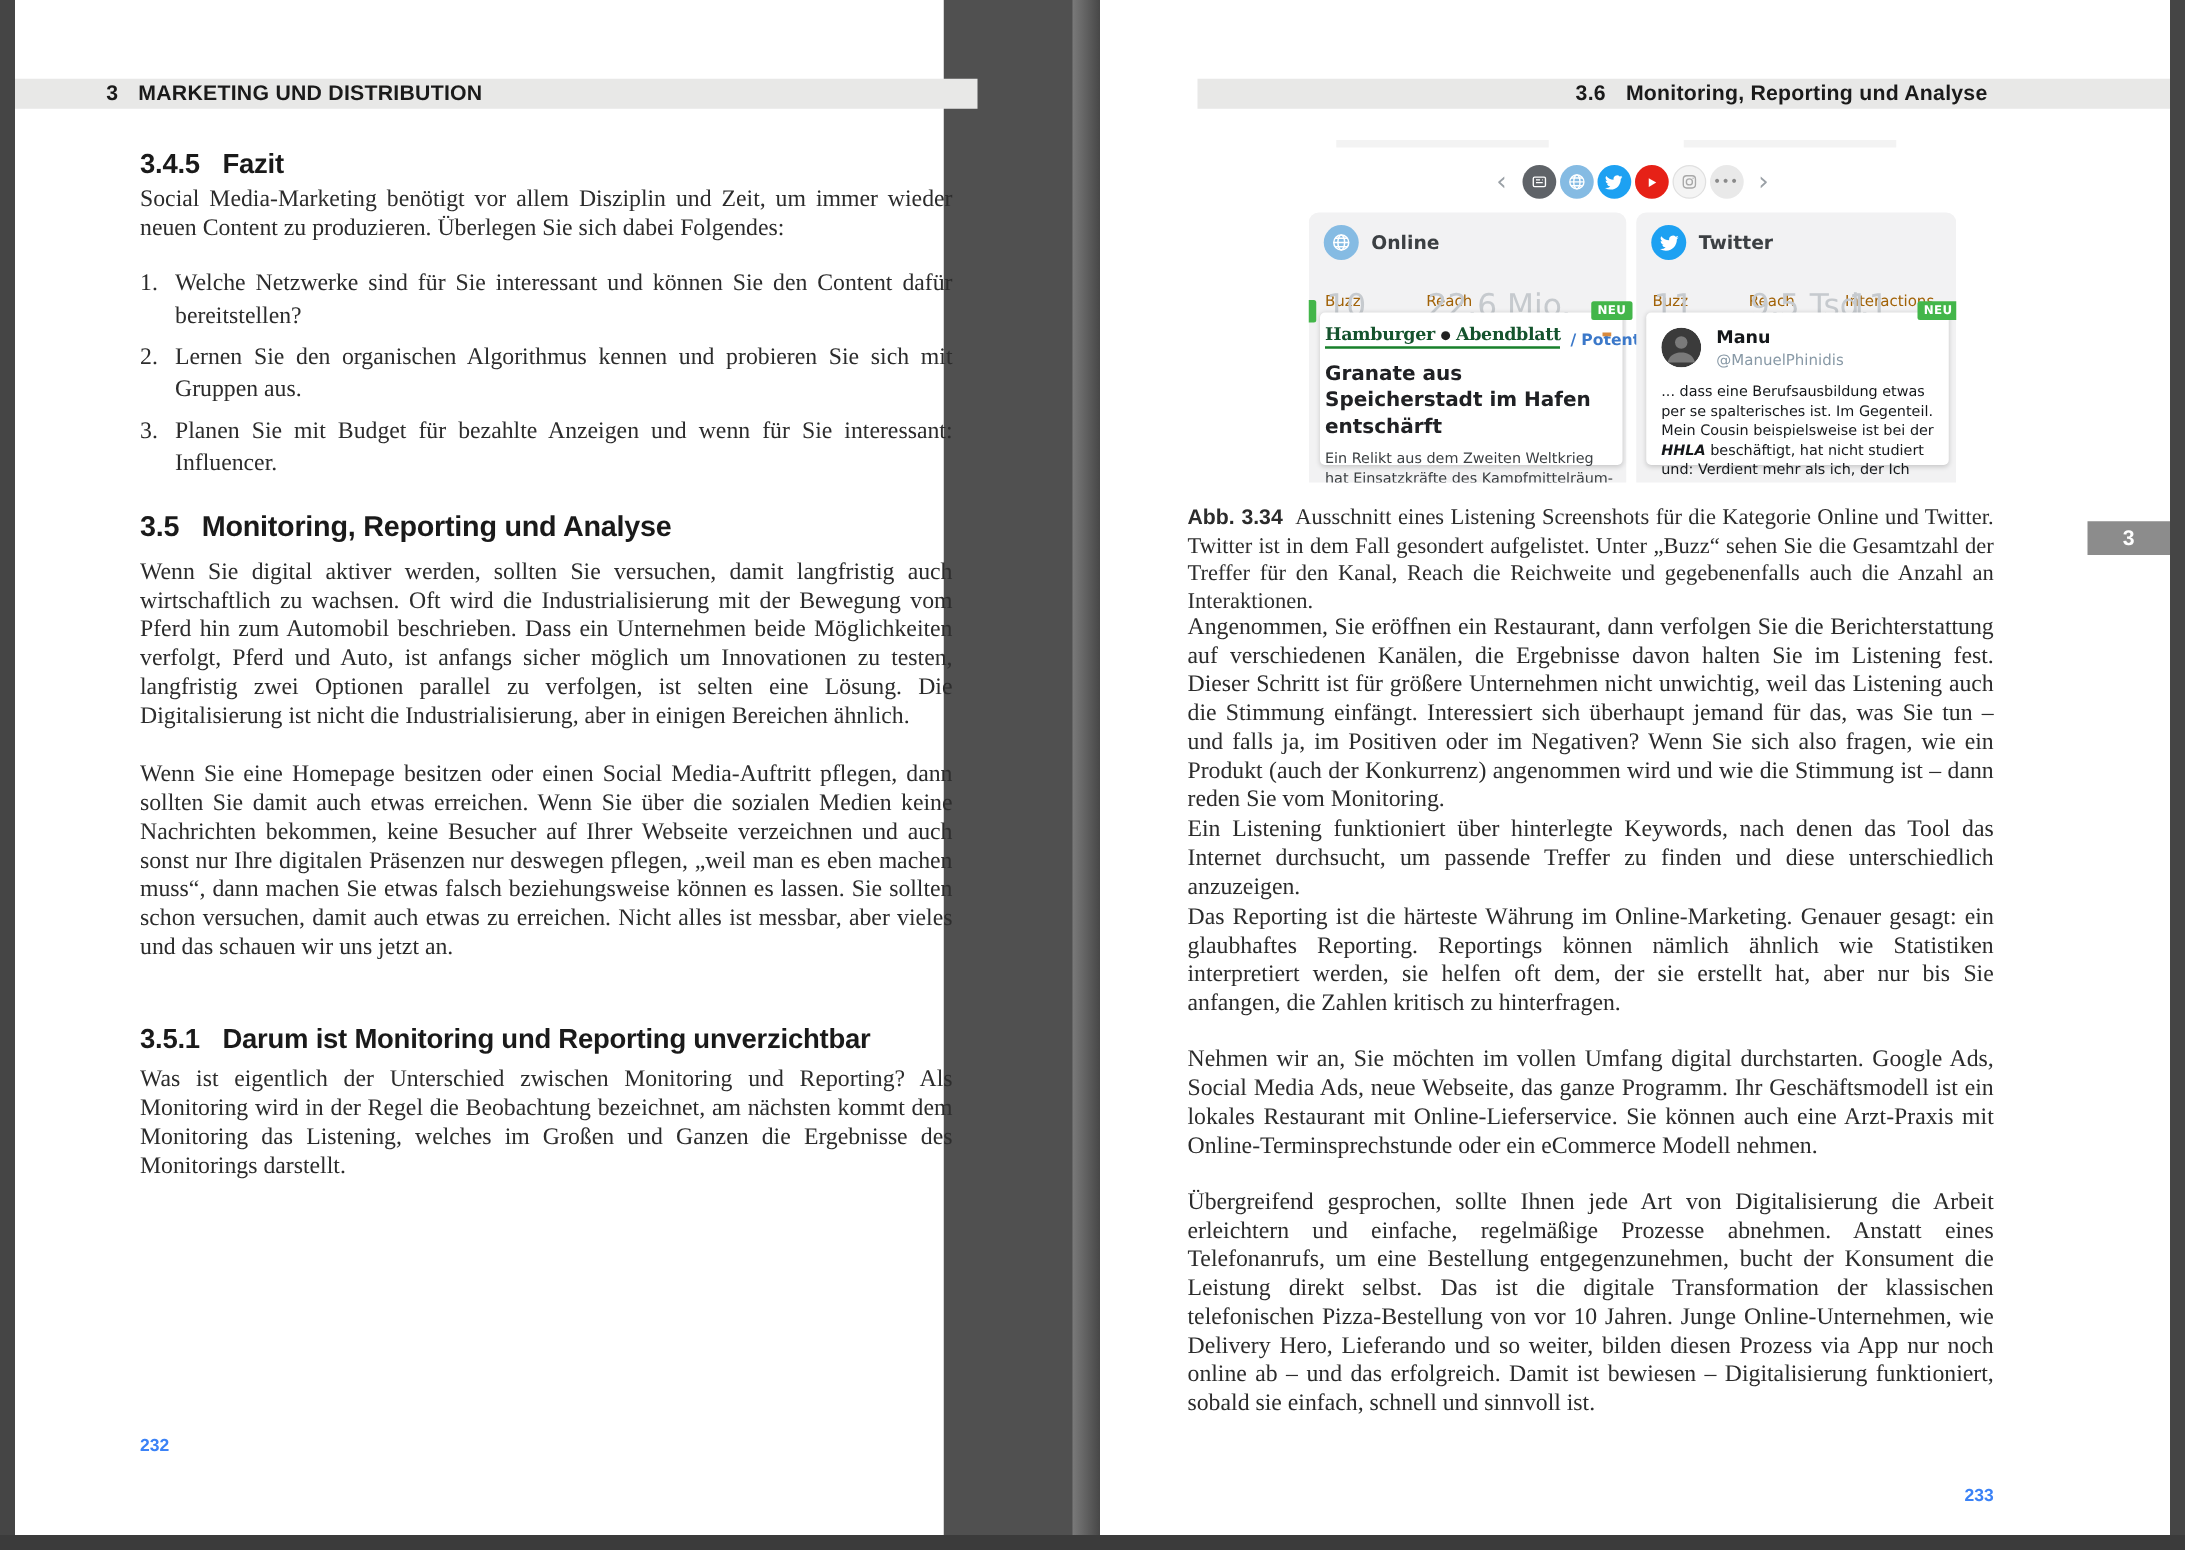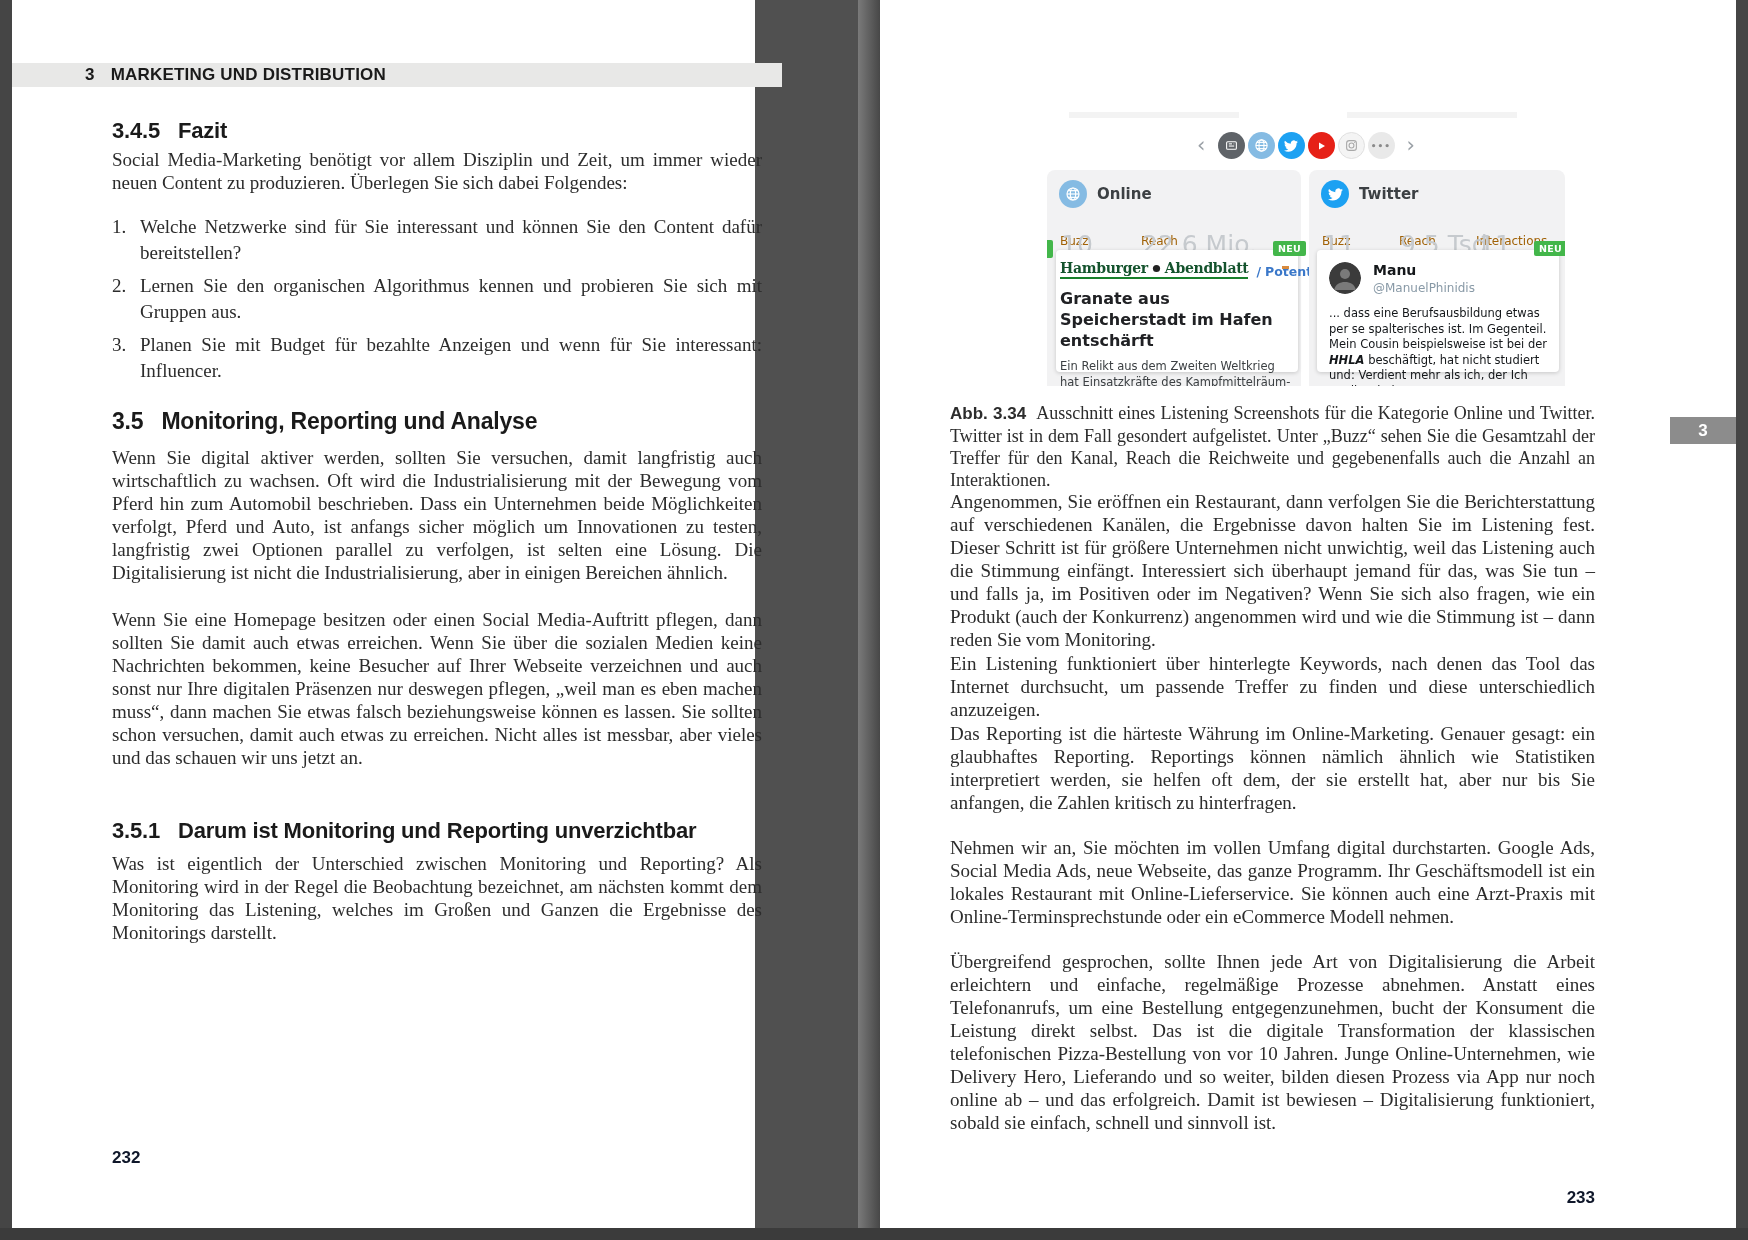--- a/index.html
+++ b/index.html
@@ -28,21 +28,21 @@
   .col-l{left:100px;width:650px;}
   .col-r{left:70px;width:645px;margin-top:40px;}
   .body-p{font-size:19px;line-height:23px;text-align:justify;margin:0;}
   .heading{font-family:"Liberation Sans",sans-serif;font-weight:bold;color:#1a1a1a;margin:0;}
   .h-sub{font-size:22px;letter-spacing:-.2px;}
   .h-main{font-size:23px;letter-spacing:-.2px;}
   .heading .num{margin-right:18px;}
   .list-item{display:flex;font-size:19px;line-height:26px;margin-bottom:7px;}
   .list-item .li-num{width:28px;flex:none;}
   .list-item .li-text{flex:1;text-align:justify;}
-  .pagenum{font-family:"Liberation Sans",sans-serif;font-weight:bold;font-size:17px;color:#0f172a;}
+  .pagenum{font-family:"Liberation Sans",sans-serif;font-weight:bold;font-size:14px;color:#3b82f6;}
 
   
   .figure{position:absolute;left:167px;top:112px;width:518px;height:274px;overflow:hidden;
           background:#fff;font-family:"DejaVu Sans","Liberation Sans",sans-serif;}
   .fstrip{position:absolute;top:0;height:6px;background:#f3f3f3;}
   .nav-row{position:absolute;top:20px;left:0;right:0;display:flex;justify-content:center;
            align-items:center;gap:3px;}
   .chev{color:#9aa0a6;font-size:21px;line-height:27px;padding:0 9px;font-family:"DejaVu Sans",sans-serif;}
   .nicon{width:27px;height:27px;border-radius:50%;display:flex;align-items:center;justify-content:center;flex:none;box-sizing:border-box;}
   .nicon svg{display:block;}
@@ -131,20 +131,23 @@
       <span class="num">3.5.1</span><span>Darum ist Monitoring und Reporting unverzichtbar</span>
     </h3>
 
     <p class="abs col-l body-p" style="top:852px;">Was ist eigentlich der Unterschied zwischen Monitoring und Reporting? Als Monitoring wird in der Regel die Beobachtung bezeichnet, am nächsten kommt dem Monitoring das Listening, welches im Großen und Ganzen die Ergebnisse des Monitorings darstellt.</p>
 
     <div class="abs pagenum" style="left:100px;top:1148px;">232</div>
   </div>
 
   <div class="page page-right">
 
+    <div class="runbar rp-bar">
+      <span class="num">3.6</span><span>Monitoring, Reporting und Analyse</span>
+    </div>
 
     <div class="figure">
       <div class="fstrip" style="left:22px;width:170px;"></div>
       <div class="fstrip" style="left:300px;width:170px;"></div>
 
       <div class="nav-row">
         <span class="chev">‹</span>
         <span class="nicon ni-news">
           <svg width="13" height="13" viewBox="0 0 24 24">
               <rect x="3" y="5" width="18" height="14" rx="2" fill="none" stroke="#fff" stroke-width="2"></rect>

